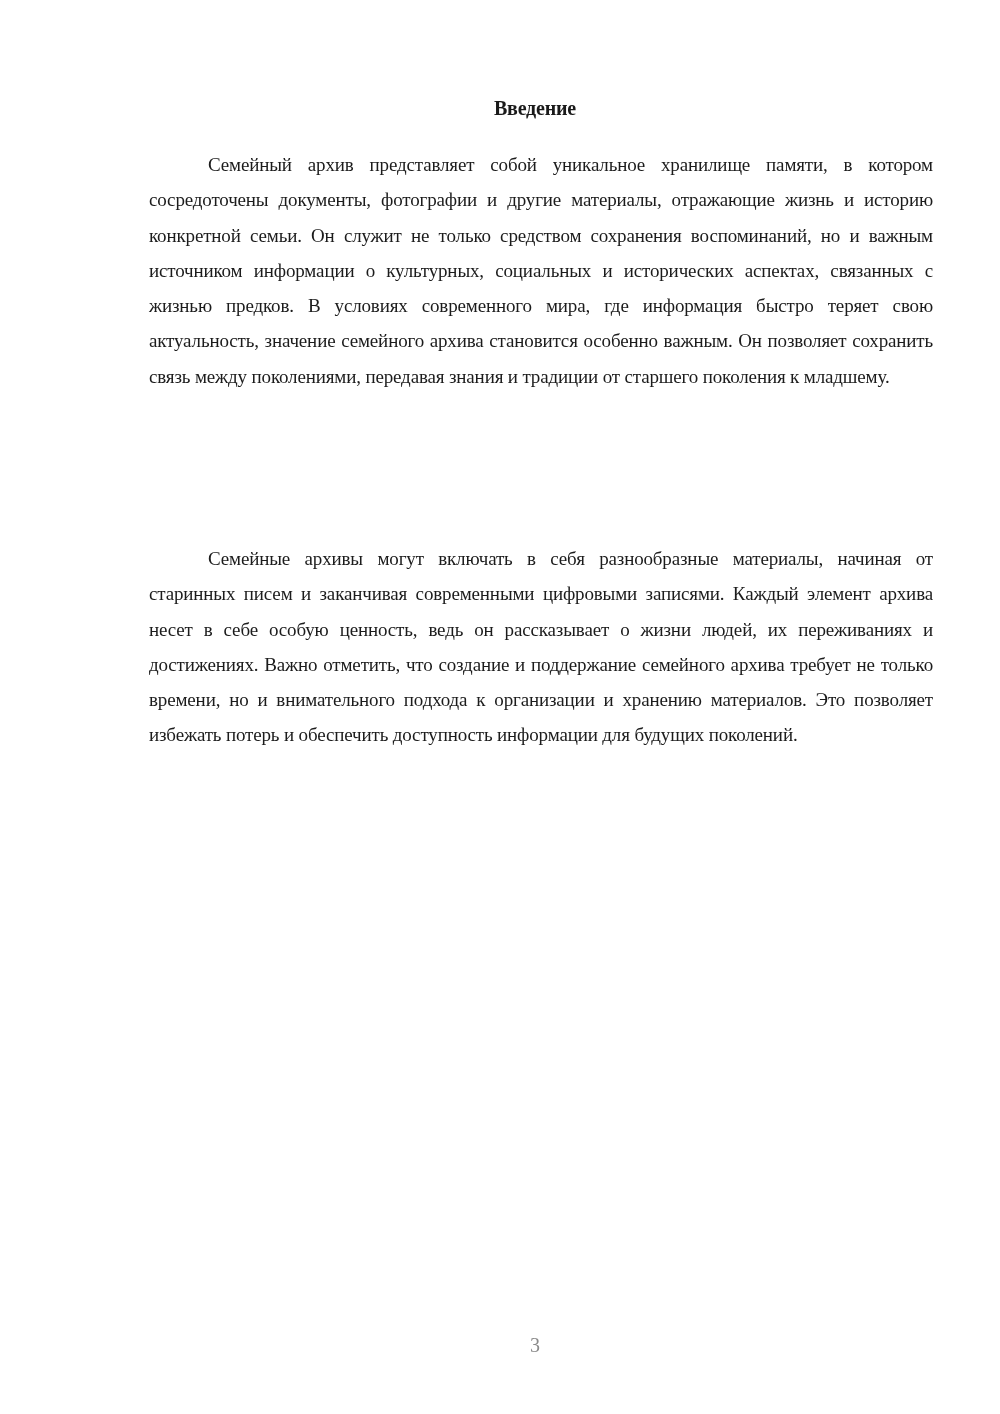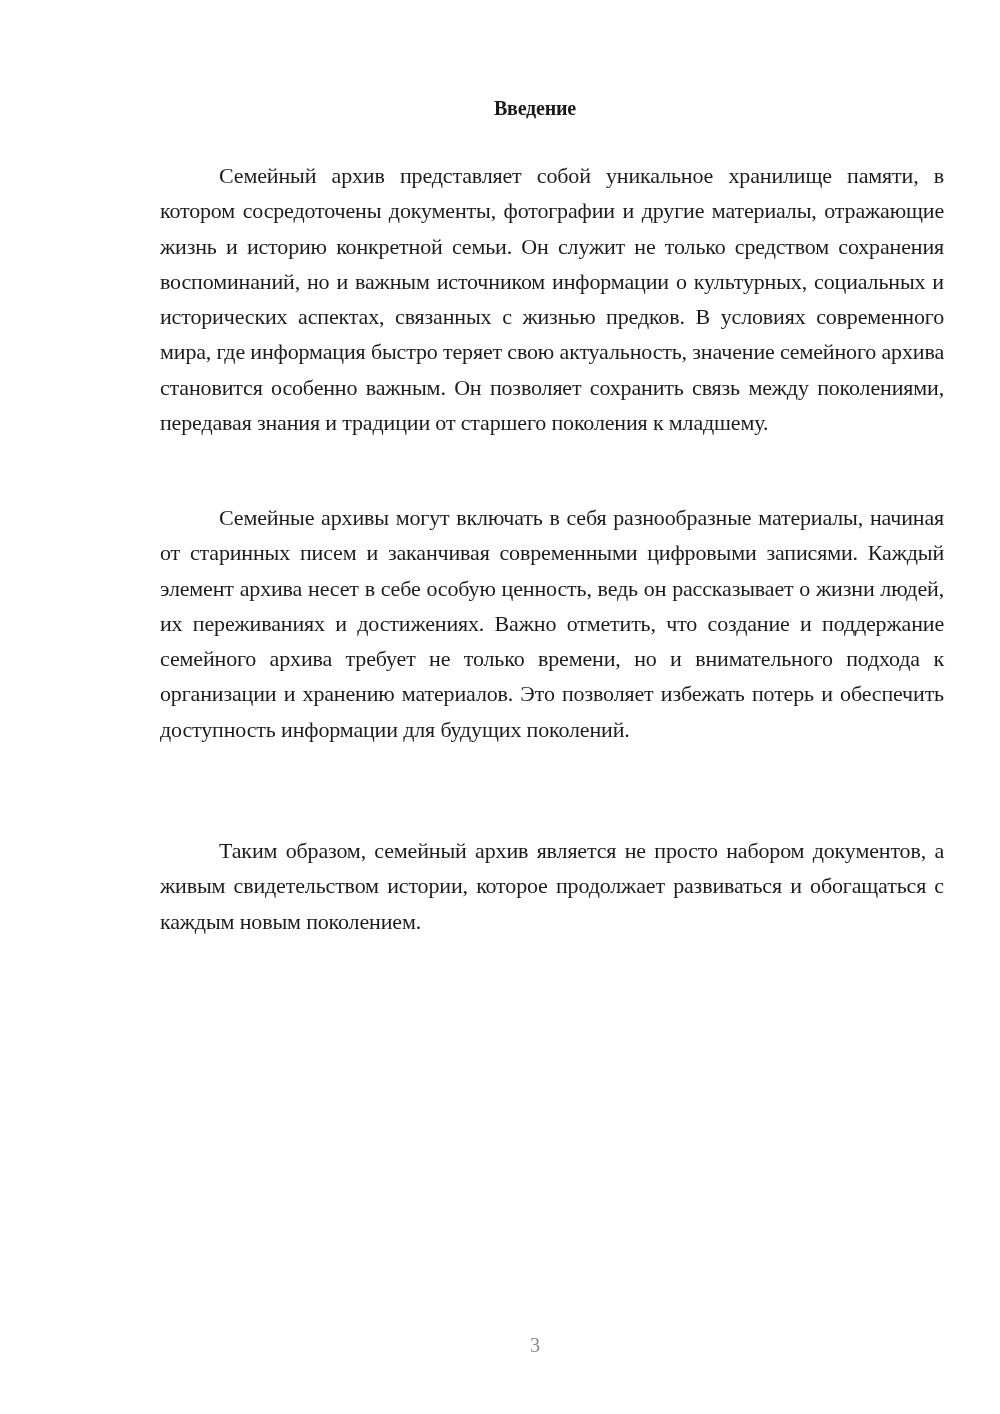--- a/index.html
+++ b/index.html
@@ -30,46 +30,45 @@
       font-weight: bold;
       font-size: 20px;
       color: #1a1a1a;
       letter-spacing: -0.2px;
     }
     .body-text {
       position: absolute;
       left: 144px;
       width: 784px;
       font-family: "Liberation Serif", serif;
-      font-size: 22px;
+      font-size: 19px;
       line-height: 35.3px;
       color: #1c1c1c;
       text-align: justify;
       text-indent: 59px;
-      margin: 16px;
+      margin: 5px;
       letter-spacing: -0.15px;
     }
     #p1 { top: 142px; }
-    #p2 { top: 484px; }
+    #p2 { top: 536px; }
     #p3 { top: 817px; }
     .page-number {
       position: absolute;
       top: 1334px;
       left: 0;
       width: 1070px;
       text-align: center;
       font-family: "Liberation Serif", serif;
       font-size: 20px;
       color: #8a8a8a;
     }
   </style>
 </head>
 <body>
 
 <div class="page">
   <div class="title">Введение</div>
 
   <p class="body-text" id="p1">Семейный архив представляет собой уникальное хранилище памяти, в котором сосредоточены документы, фотографии и другие материалы, отражающие жизнь и историю конкретной семьи. Он служит не только средством сохранения воспоминаний, но и важным источником информации о культурных, социальных и исторических аспектах, связанных с жизнью предков. В условиях современного мира, где информация быстро теряет свою актуальность, значение семейного архива становится особенно важным. Он позволяет сохранить связь между поколениями, передавая знания и традиции от старшего поколения к младшему.</p>
   <p class="body-text" id="p2">Семейные архивы могут включать в себя разнообразные материалы, начиная от старинных писем и заканчивая современными цифровыми записями. Каждый элемент архива несет в себе особую ценность, ведь он рассказывает о жизни людей, их переживаниях и достижениях. Важно отметить, что создание и поддержание семейного архива требует не только времени, но и внимательного подхода к организации и хранению материалов. Это позволяет избежать потерь и обеспечить доступность информации для будущих поколений.</p>
-  <p class="body-text" id="p3">Таким образом, семейный архив является не просто набором документов, а живым свидетельством истории, которое продолжает развиваться и обогащаться с каждым новым поколением.</p>
 
   <div class="page-number">3</div>
 </div>
 
 </body></html>

